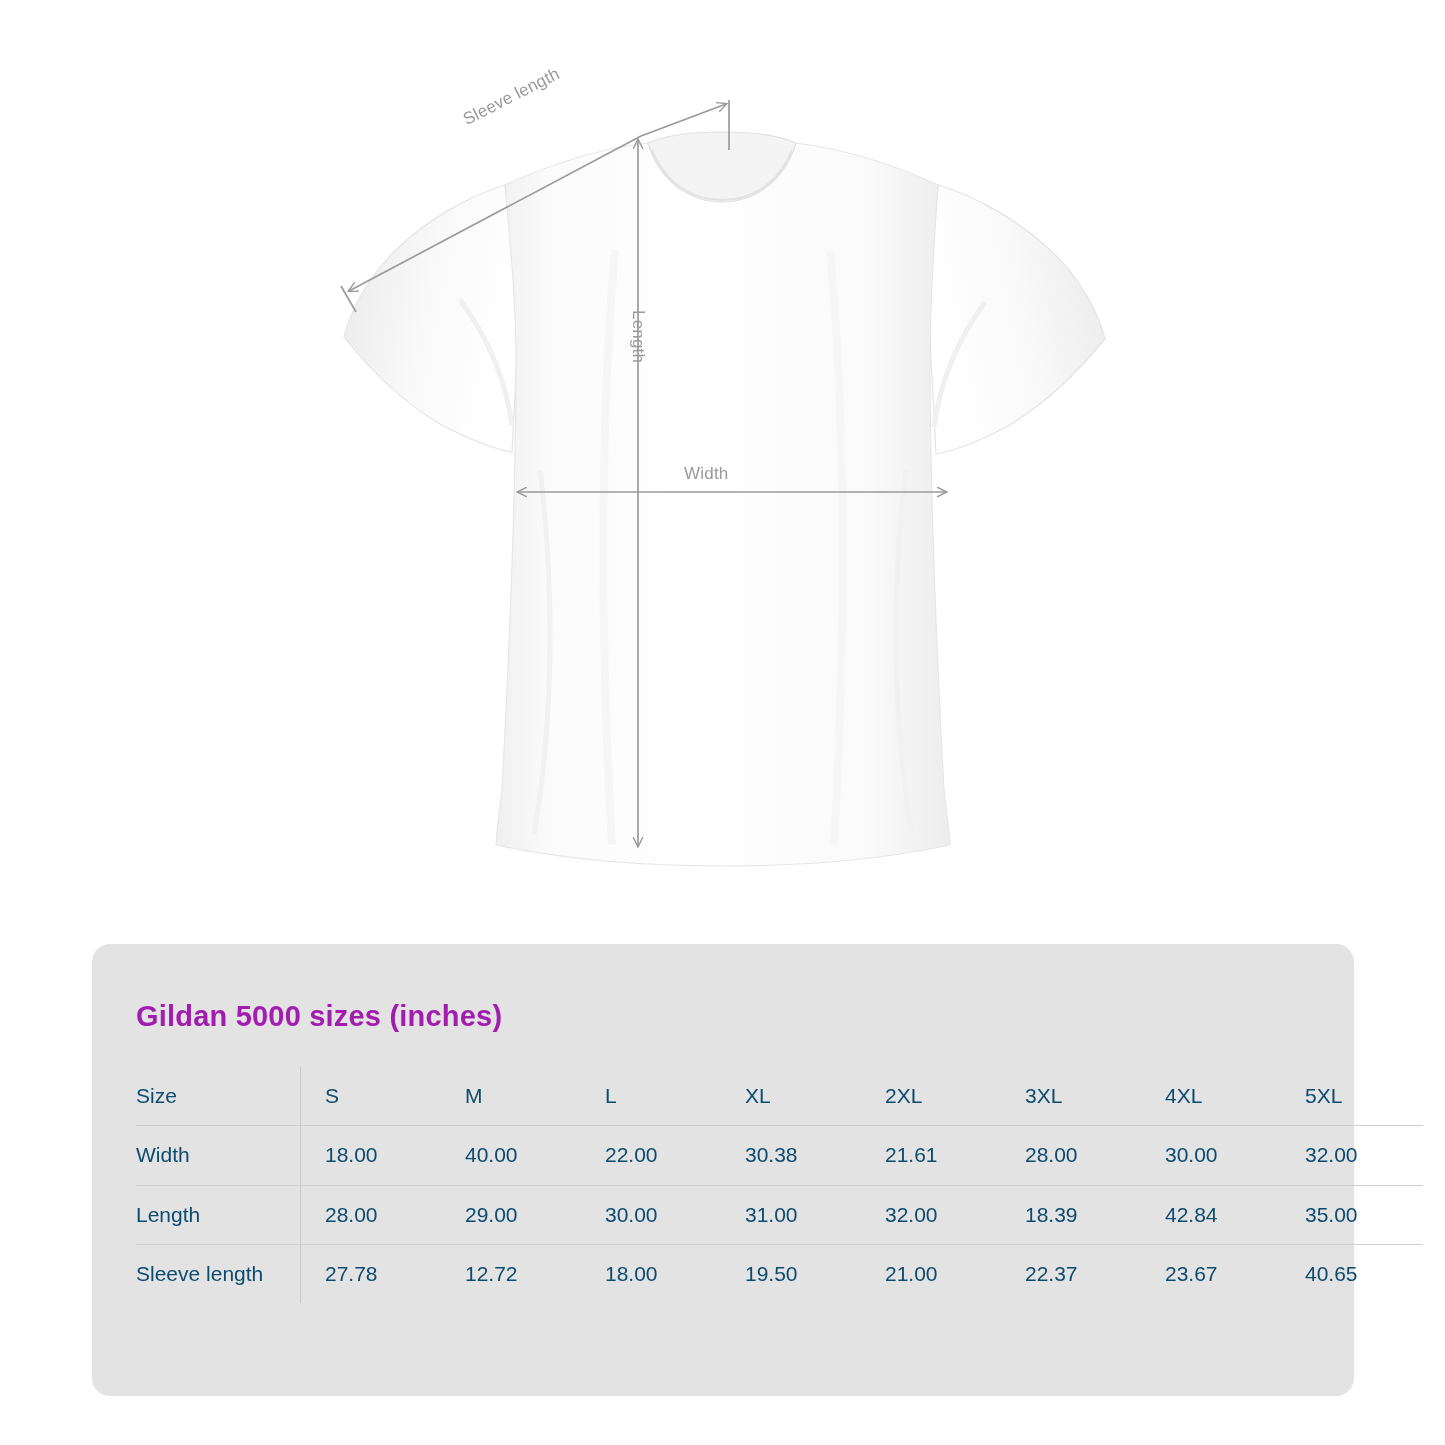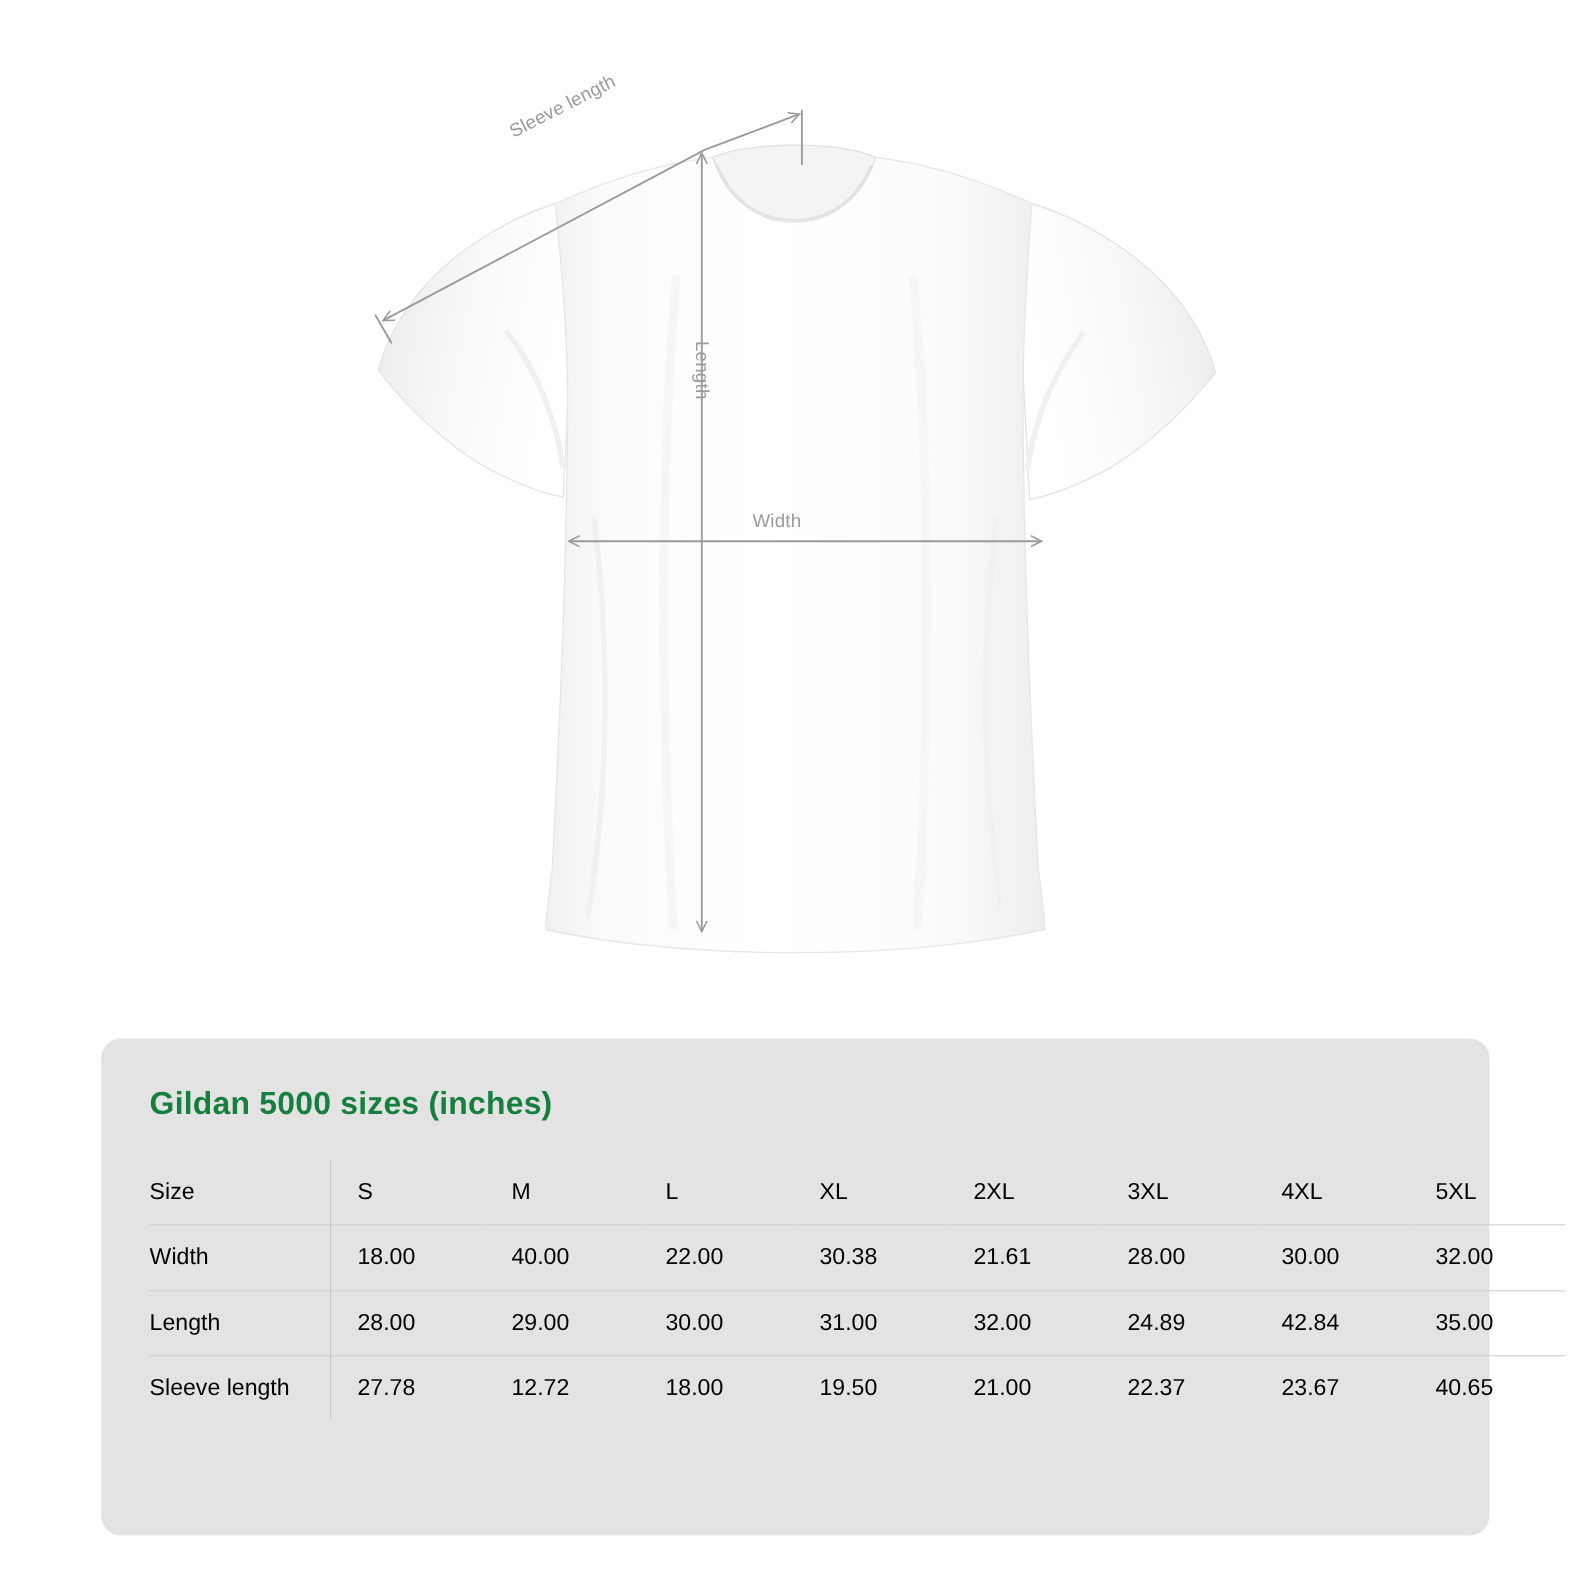--- a/index.html
+++ b/index.html
@@ -63,36 +63,36 @@
     width: 1262px;
     height: 452px;
     background: #e3e3e3;
     border-radius: 18px;
     box-sizing: border-box;
     padding: 44px 48px 30px 44px;
   }
   #panel-title {
     font-size: 29px;
     font-weight: bold;
-    color: #15803d;
-    margin: 0 0 34px 0;
+    color: #a21caf;
+    margin: 12px 0 34px 0;
     letter-spacing: .2px;
   }
 
   table.size-table {
     border-collapse: collapse;
     width: 100%;
     table-layout: fixed;
   }
   table.size-table th,
   table.size-table td {
     text-align: left;
     font-weight: normal;
     font-size: 21px;
-    color: #000000;
+    color: #0c4a6e;
     padding: 16px 0 16px 0;
     vertical-align: middle;
   }
   table.size-table tr.row-sep td,
   table.size-table tr.row-sep th {
     border-top: 1px solid #cfcfcf;
   }
   .rowhead {
     color: #7b7b7b;
     font-size: 19px;
@@ -243,21 +243,21 @@
         <td class="val">32.00</td>
       </tr>
       <tr class="row-sep">
         <th class="rowhead">Length</th>
         <td class="divider-cell"></td>
         <td class="val">28.00</td>
         <td class="val">29.00</td>
         <td class="val">30.00</td>
         <td class="val">31.00</td>
         <td class="val">32.00</td>
-        <td class="val">24.89</td>
+        <td class="val">18.39</td>
         <td class="val">42.84</td>
         <td class="val">35.00</td>
       </tr>
       <tr class="row-sep">
         <th class="rowhead">Sleeve length</th>
         <td class="divider-cell"></td>
         <td class="val">27.78</td>
         <td class="val">12.72</td>
         <td class="val">18.00</td>
         <td class="val">19.50</td>

